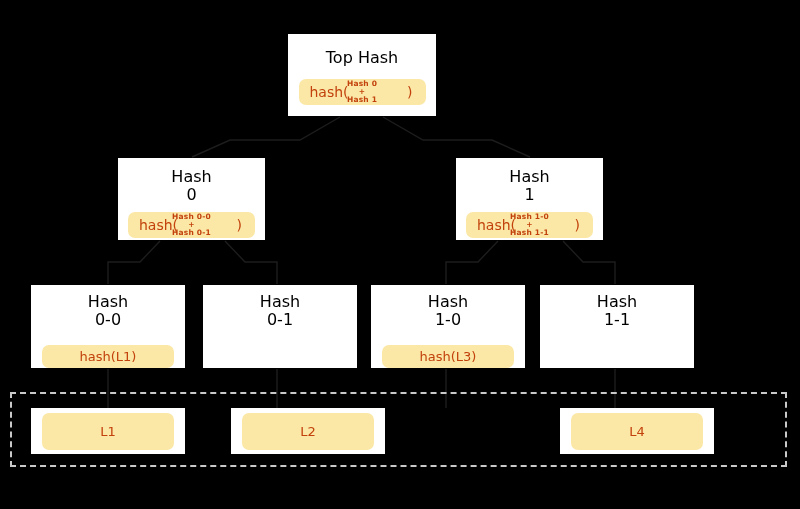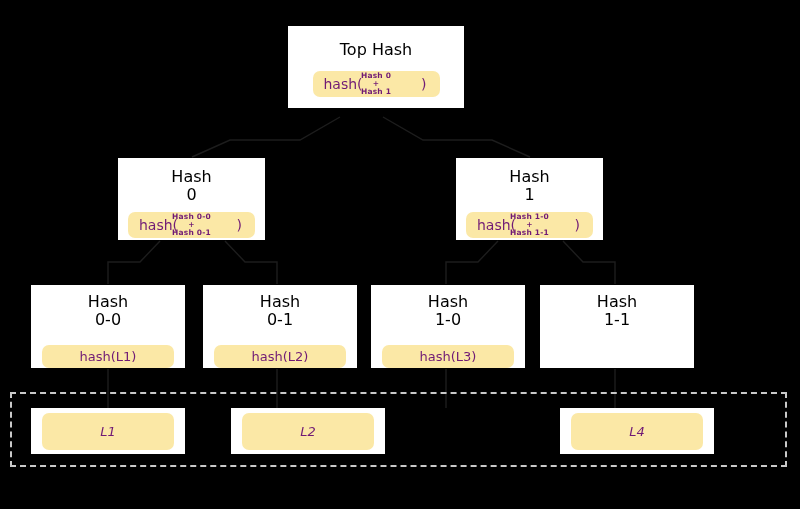--- a/index.html
+++ b/index.html
@@ -44,28 +44,28 @@
     line-height: 1.12;
     white-space: pre-line;
   }
   
   .hashbar {
     background: #fbe8a6;
     box-sizing: border-box;
     display: flex;
     align-items: center;
     justify-content: center;
-    color: #701a75;
+    color: #c2410c;
     position: relative;
     border-radius: 7px;
   }
   
   .n-top {
-    left: 288px; top: 26px;
-    width: 176px; height: 82px;
+    left: 288px; top: 34px;
+    width: 148px; height: 82px;
   }
   .n-top .node-title {
     font-size: 16px;
     margin-top: 15px;
   }
   .n-top .hashbar {
     width: 127px; height: 26px;
     margin-top: 12px;
   }
   
@@ -132,21 +132,20 @@
     width: 154px; height: 46px;
     justify-content: center;
   }
   .n-data.c0 { left: 31px; }
   .n-data.c1 { left: 203px; margin-left: 28px; }
   .n-data.c2 { left: 371px; }
   .n-data.c3 { left: 560px; }
   .n-data .hashbar {
     width: 132px; height: 37px;
     font-size: 13px;
-    font-style: italic;
   }
 </style>
 </head>
 <body>
 
 <div id="diagram">
 
   <svg class="edges" viewBox="0 0 800 509" width="800" height="509">
     <g stroke="#1d1d1d" stroke-width="1.4" fill="none">
 
@@ -208,21 +207,20 @@
   </div>
 
   <div class="node n-l2 c0">
     <div class="node-title">Hash
 0-0</div>
     <div class="hashbar">hash(L1)</div>
   </div>
   <div class="node n-l2 c1">
     <div class="node-title">Hash
 0-1</div>
-    <div class="hashbar">hash(L2)</div>
   </div>
   <div class="node n-l2 c2">
     <div class="node-title">Hash
 1-0</div>
     <div class="hashbar">hash(L3)</div>
   </div>
   <div class="node n-l2 c3">
     <div class="node-title">Hash
 1-1</div>
   </div>

